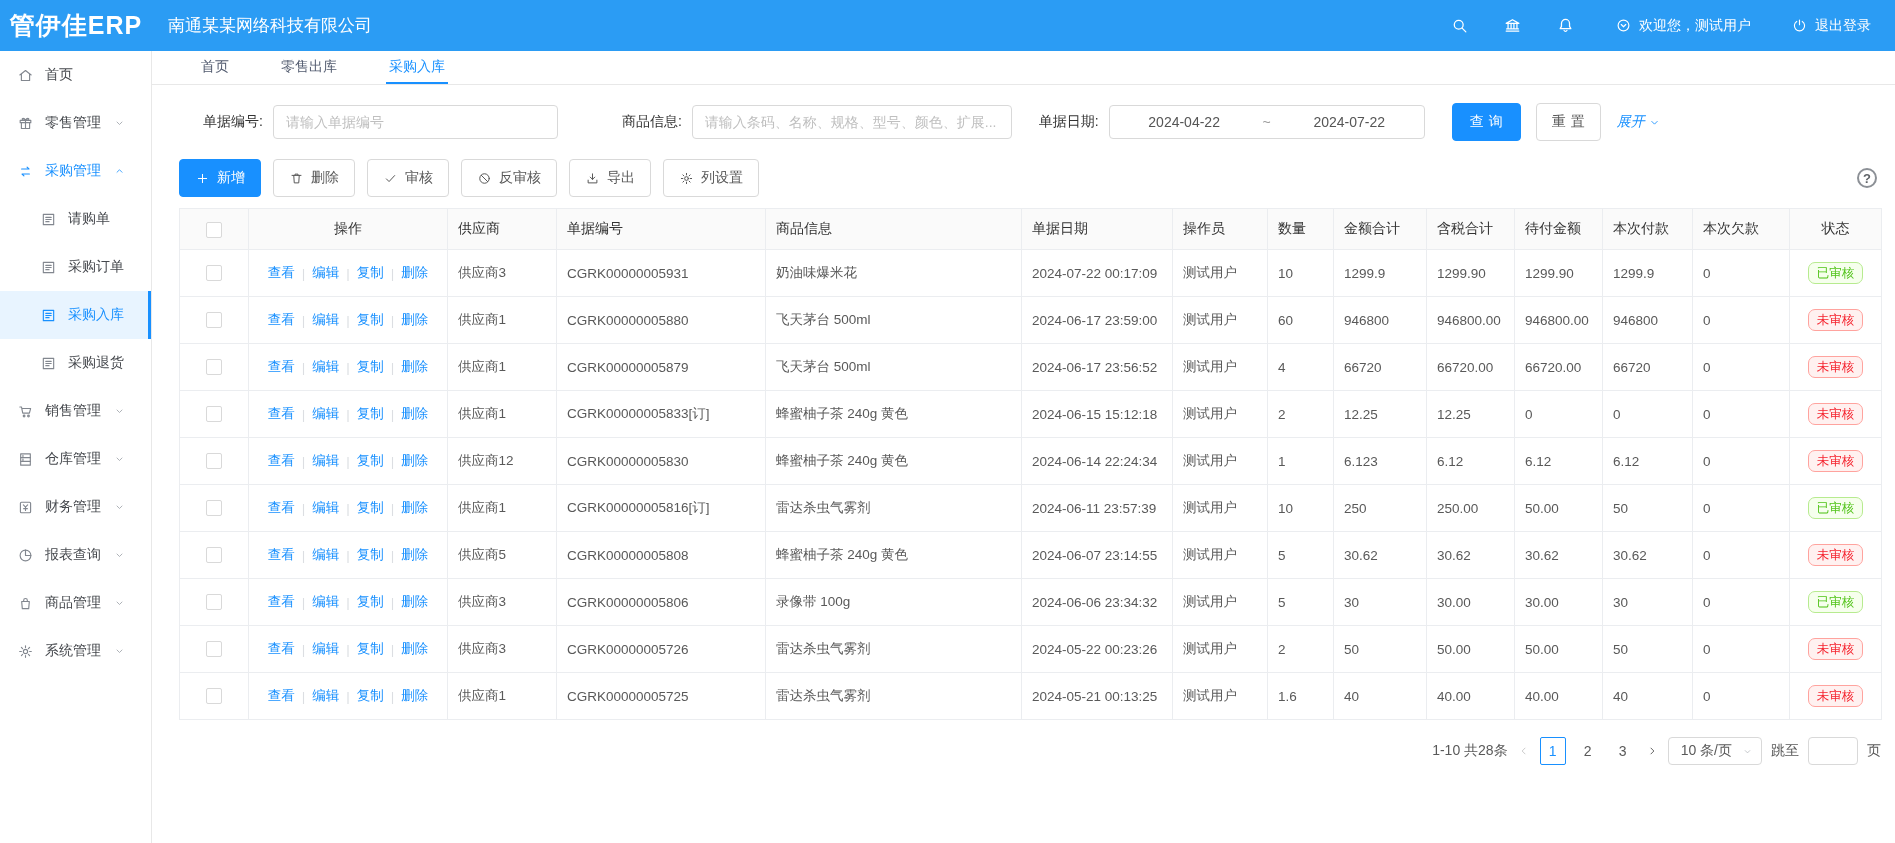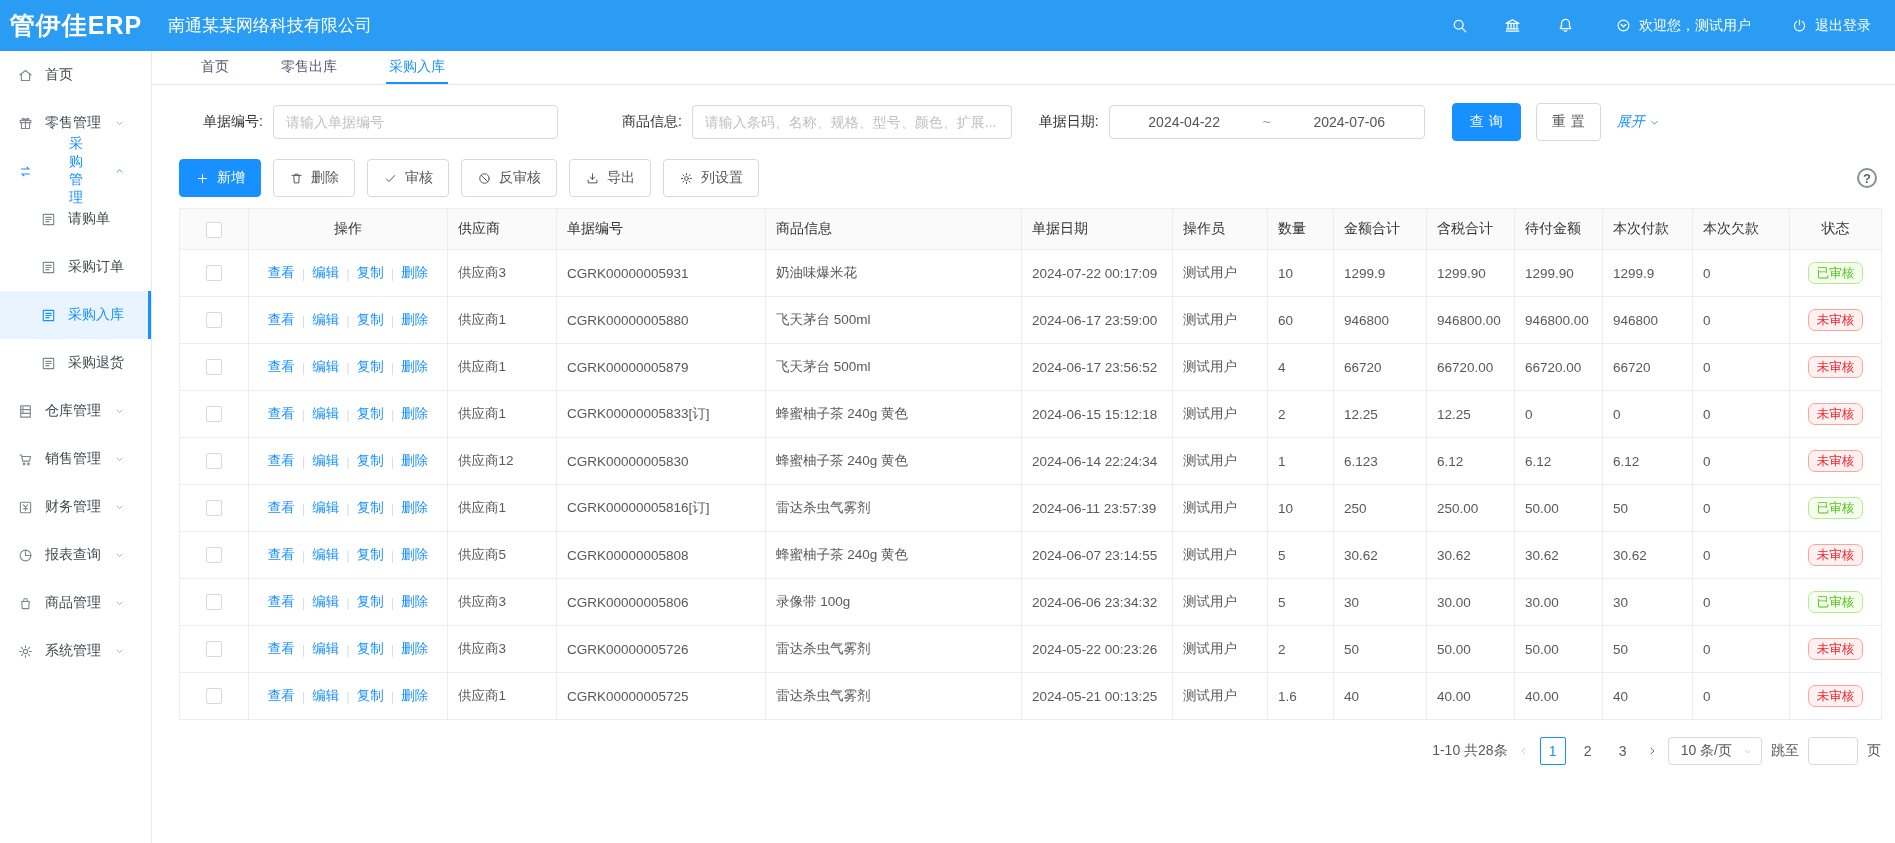--- a/index.html
+++ b/index.html
@@ -24,21 +24,21 @@
   
   .body-row { display:flex; height:792px; }
   .sidebar { width:152px; flex:0 0 152px; border-right:1px solid #e8e8e8; background:#fff; }
   .main { flex:1; min-width:0; display:flex; flex-direction:column; }
 
   
   .side-item { height:48px; display:flex; align-items:center; padding:0 12px 0 17px; color:#45484d; cursor:pointer; position:relative; }
   .side-item .icon { width:17px; height:17px; color:#82878f; margin-right:11px; flex:0 0 17px; }
   .side-item .chev { width:12px; height:12px; color:#9aa0a6; margin-left:auto; }
   .side-sub .side-item { padding-left:40px; }
-  .side-item.parent-open { color:#1890ff;gap:24px; }
+  .side-item.parent-open { color:#1890ff; }
   .side-item.parent-open .icon { color:#1890ff; }
   .side-item.parent-open .chev { color:#1890ff; }
   .side-item.active { background:#e8f4ff; color:#1890ff; }
   .side-item.active .icon { color:#1890ff; }
   .side-item.active::after { content:""; position:absolute; right:0; top:0; bottom:0; width:3px; background:#1890ff; }
 
   
   .tabs { height:34px; display:flex; align-items:stretch; border-bottom:1px solid #e8e8e8; padding-left:46px; }
   .tab { display:flex; align-items:center; padding:0 3px; margin-right:46px; color:#515a6e; cursor:pointer; border-bottom:2px solid transparent; }
   .tab.active { color:#1890ff; border-bottom-color:#1890ff; }
@@ -211,40 +211,40 @@
                 <rect x="4.7" y="4.7" width="14.6" height="14.6"></rect>
                 <path d="M8.2 9h7.6M8.2 12h7.6M8.2 15h4.6"></path>
               </svg>
             </span>
             <span>采购退货</span>
           </div>
         </div>
         <div class="side-item">
           <span class="icon">
             <svg viewBox="0 0 24 24" fill="none" stroke="currentColor" stroke-width="1.6" stroke-linecap="round" stroke-linejoin="round">
-              <rect x="5.2" y="4" width="13.6" height="16"></rect>
-              <path d="M5.2 9.4h13.6M5.2 14.6h13.6M8.4 6v1.6M8.4 11.4v1.6"></path>
-            </svg>
-          </span>
-          <span>仓库管理</span>
-          <span class="icon chev">
-            <svg viewBox="0 0 24 24" fill="none" stroke="currentColor" stroke-width="1.6" stroke-linecap="round" stroke-linejoin="round">
-              <path d="m7 10 5 5 5-5"></path>
-            </svg>
-          </span>
-        </div>
-        <div class="side-item">
-          <span class="icon">
-            <svg viewBox="0 0 24 24" fill="none" stroke="currentColor" stroke-width="1.6" stroke-linecap="round" stroke-linejoin="round">
               <path d="M4 5.6h2.3l1.8 8.7h9.4l1.7-6.5H7.2"></path>
               <circle cx="10" cy="18.3" r="1.2"></circle>
               <circle cx="16.2" cy="18.3" r="1.2"></circle>
             </svg>
           </span>
           <span>销售管理</span>
+          <span class="icon chev">
+            <svg viewBox="0 0 24 24" fill="none" stroke="currentColor" stroke-width="1.6" stroke-linecap="round" stroke-linejoin="round">
+              <path d="m7 10 5 5 5-5"></path>
+            </svg>
+          </span>
+        </div>
+        <div class="side-item">
+          <span class="icon">
+            <svg viewBox="0 0 24 24" fill="none" stroke="currentColor" stroke-width="1.6" stroke-linecap="round" stroke-linejoin="round">
+              <rect x="5.2" y="4" width="13.6" height="16"></rect>
+              <path d="M5.2 9.4h13.6M5.2 14.6h13.6M8.4 6v1.6M8.4 11.4v1.6"></path>
+            </svg>
+          </span>
+          <span>仓库管理</span>
           <span class="icon chev">
             <svg viewBox="0 0 24 24" fill="none" stroke="currentColor" stroke-width="1.6" stroke-linecap="round" stroke-linejoin="round">
               <path d="m7 10 5 5 5-5"></path>
             </svg>
           </span>
         </div>
         <div class="side-item">
           <span class="icon">
             <svg viewBox="0 0 24 24" fill="none" stroke="currentColor" stroke-width="1.6" stroke-linecap="round" stroke-linejoin="round">
               <rect x="4.8" y="4.6" width="14.4" height="14.8" rx="1.5"></rect>
@@ -313,21 +313,21 @@
 
         <div class="filters">
           <span class="f-label">单据编号:</span>
           <input class="f-input" style="width: 285px;" placeholder="请输入单据编号">
           <span class="f-label" style="margin-left:64px">商品信息:</span>
           <input class="f-input" style="width: 320px;" placeholder="请输入条码、名称、规格、型号、颜色、扩展...">
           <span class="f-label" style="margin-left:27px">单据日期:</span>
           <span class="daterange">
             <span class="d">2024-04-22</span>
             <span class="tilde">~</span>
-            <span class="d">2024-07-06</span>
+            <span class="d">2024-07-22</span>
           </span>
           <button class="btn primary btn-query">查询</button>
           <button class="btn btn-reset">重置</button>
           <span class="expand-link">
             <span>展开</span>
             <span class="icon">
                 <svg viewBox="0 0 24 24" fill="none" stroke="currentColor" stroke-width="1.6" stroke-linecap="round" stroke-linejoin="round">
                   <path d="m7 10 5 5 5-5"></path>
                 </svg>
               </span>

